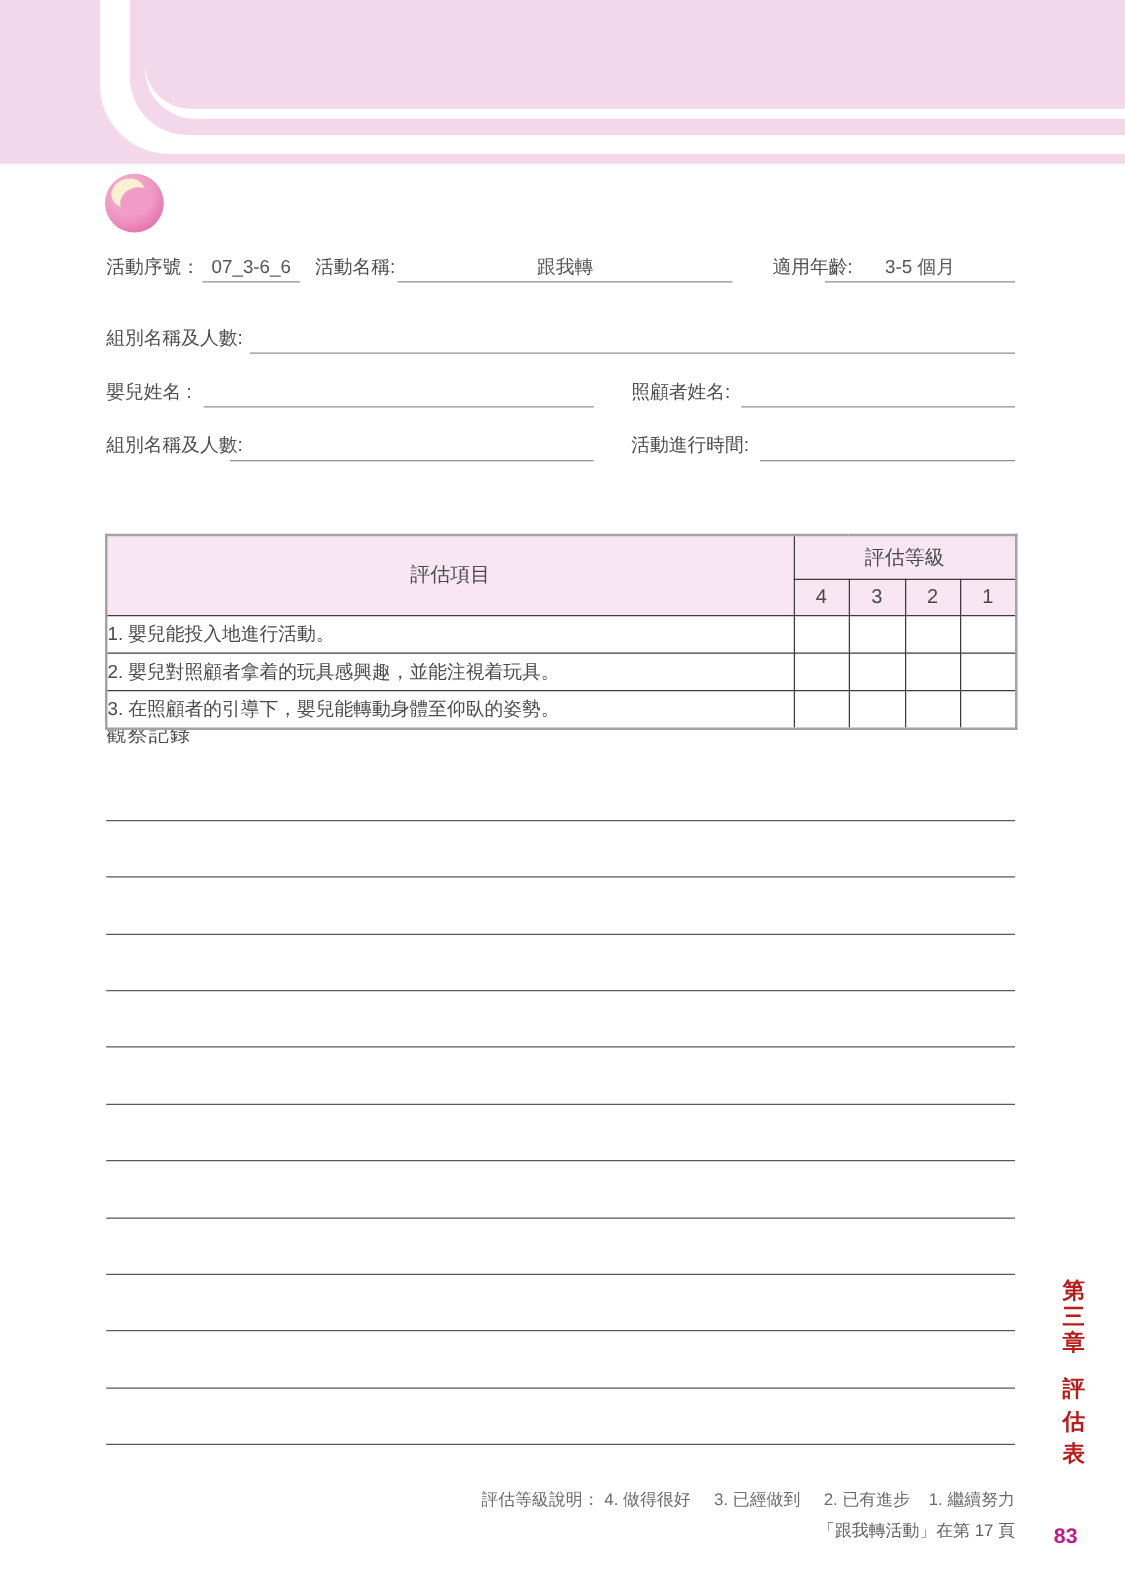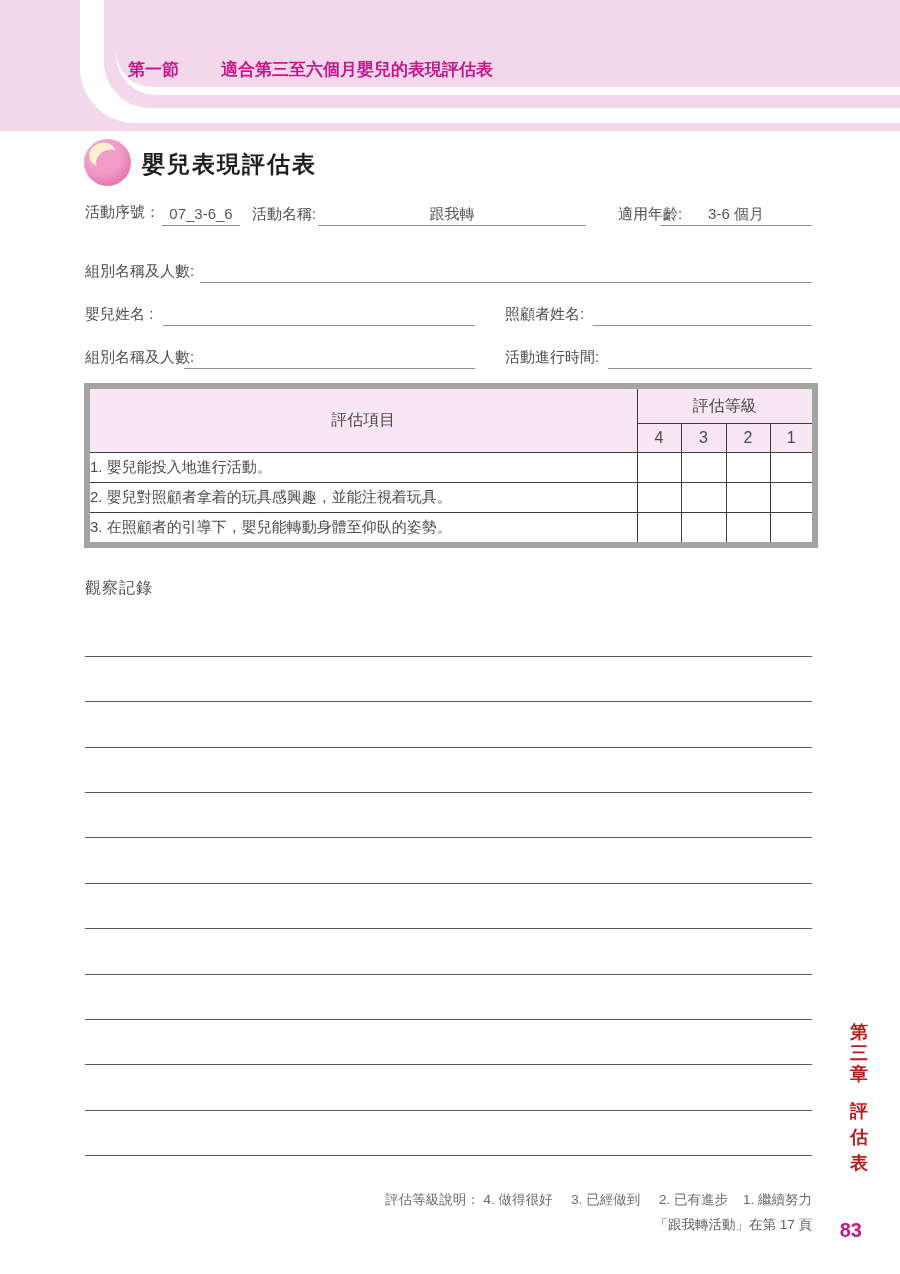--- a/index.html
+++ b/index.html
@@ -31,61 +31,57 @@
   .form-title{position:absolute;left:142px;top:149px;font-size:23px;font-weight:bold;color:#1f1f1f;letter-spacing:2px;}
   
   .flabel{position:absolute;font-size:15px;color:#4d4d4d;height:22px;line-height:22px;white-space:nowrap;}
   .fblank{position:absolute;height:22px;line-height:22px;border-bottom:1.5px solid #8f8f8f;font-size:15px;color:#555;text-align:center;}
   
   table.assess{
     position:absolute;left:84px;top:383px;width:728px;border-collapse:collapse;table-layout:fixed;
     font-size:15px;color:#4a4a4a;z-index:6;
   }
   table.assess td{border:1.5px solid #3c3c3c;padding:0;}
-  table.assess{border:6px solid #a3a3a3;}
+  table.assess{border:2px solid #a3a3a3;margin-top:44px;}
   td.item-head{background:#f8e6f3;text-align:center;font-size:16px;}
   td.grade-head{background:#f8e6f3;text-align:center;height:34px;font-size:16px;}
   td.grade-num{background:#f8e6f3;text-align:center;height:28px;font-size:16px;}
   td.item-cell{height:29px;padding-left:9px;background:#ffffff;}
   td.rate-cell{background:#ffffff;}
   
   .obs-label{position:absolute;left:85px;top:578px;font-size:16px;color:#4d4d4d;letter-spacing:1px;}
   .wline{position:absolute;left:85px;width:727px;height:0;border-top:1.6px solid #5a5a5a;}
   
   .grade-note{position:absolute;right:88px;top:1191px;font-size:13.5px;color:#6b6b6b;white-space:pre;}
   .ref-note{position:absolute;right:88px;top:1216px;font-size:13.5px;color:#5f5f5f;}
-  .page-num{position:absolute;right:38px;top:1219px;font-size:20px;font-weight:bold;color:#c2188d;}
+  .page-num{position:absolute;right:38px;top:1219px;font-size:17px;font-weight:bold;color:#c2188d;}
   
   .side-tab{position:absolute;right:30px;top:1022px;width:22px;z-index:6;color:#b91c1c;font-weight:bold;font-size:18px;text-align:center;}
   .side-tab .chapter{display:block;width:22px;word-break:break-all;line-height:21px;}
   .side-tab .label{display:block;width:22px;word-break:break-all;line-height:26px;margin-top:13px;}
 </style>
 </head>
 <body>
 
 <div class="page">
 
   <div class="band-base"></div>
   <div class="band-w1"></div>
   <div class="band-p1"></div>
   <div class="band-w2"></div>
   <div class="band-p2"></div>
-  <div class="sec-header">
-    <span class="sec-label">第一節</span><span>適合第三至六個月嬰兒的表現評估表</span>
-  </div>
 
   <div class="pearl"></div>
-  <div class="form-title">嬰兒表現評估表</div>
 
-  <div class="flabel" style="left:85px;top:203px;font-family:Liberation Mono, monospace;">活動序號：</div>
+  <div class="flabel" style="left:85px;top:203px;">活動序號：</div>
   <div class="fblank" style="left:162px;top:203px;width:78px;">07_3-6_6</div>
   <div class="flabel" style="left:252px;top:203px;text-align:right;">活動名稱:</div>
   <div class="fblank" style="left:318px;top:203px;width:268px;">跟我轉</div>
   <div class="flabel" style="left:594px;top:203px;margin-left:24px;">適用年齡:</div>
-  <div class="fblank" style="left:660px;top:203px;width:152px;">3-6 個月</div>
+  <div class="fblank" style="left:660px;top:203px;width:152px;">3-5 個月</div>
 
   <div class="flabel" style="left:85px;top:260px;">組別名稱及人數:</div>
   <div class="fblank" style="left:200px;top:260px;width:612px;"></div>
 
   <div class="flabel" style="left:85px;top:303px;">嬰兒姓名 :</div>
   <div class="fblank" style="left:163px;top:303px;width:312px;"></div>
   <div class="flabel" style="left:505px;top:303px;">照顧者姓名:</div>
   <div class="fblank" style="left:593px;top:303px;width:219px;"></div>
 
   <div class="flabel" style="left:85px;top:346px;">組別名稱及人數:</div>

